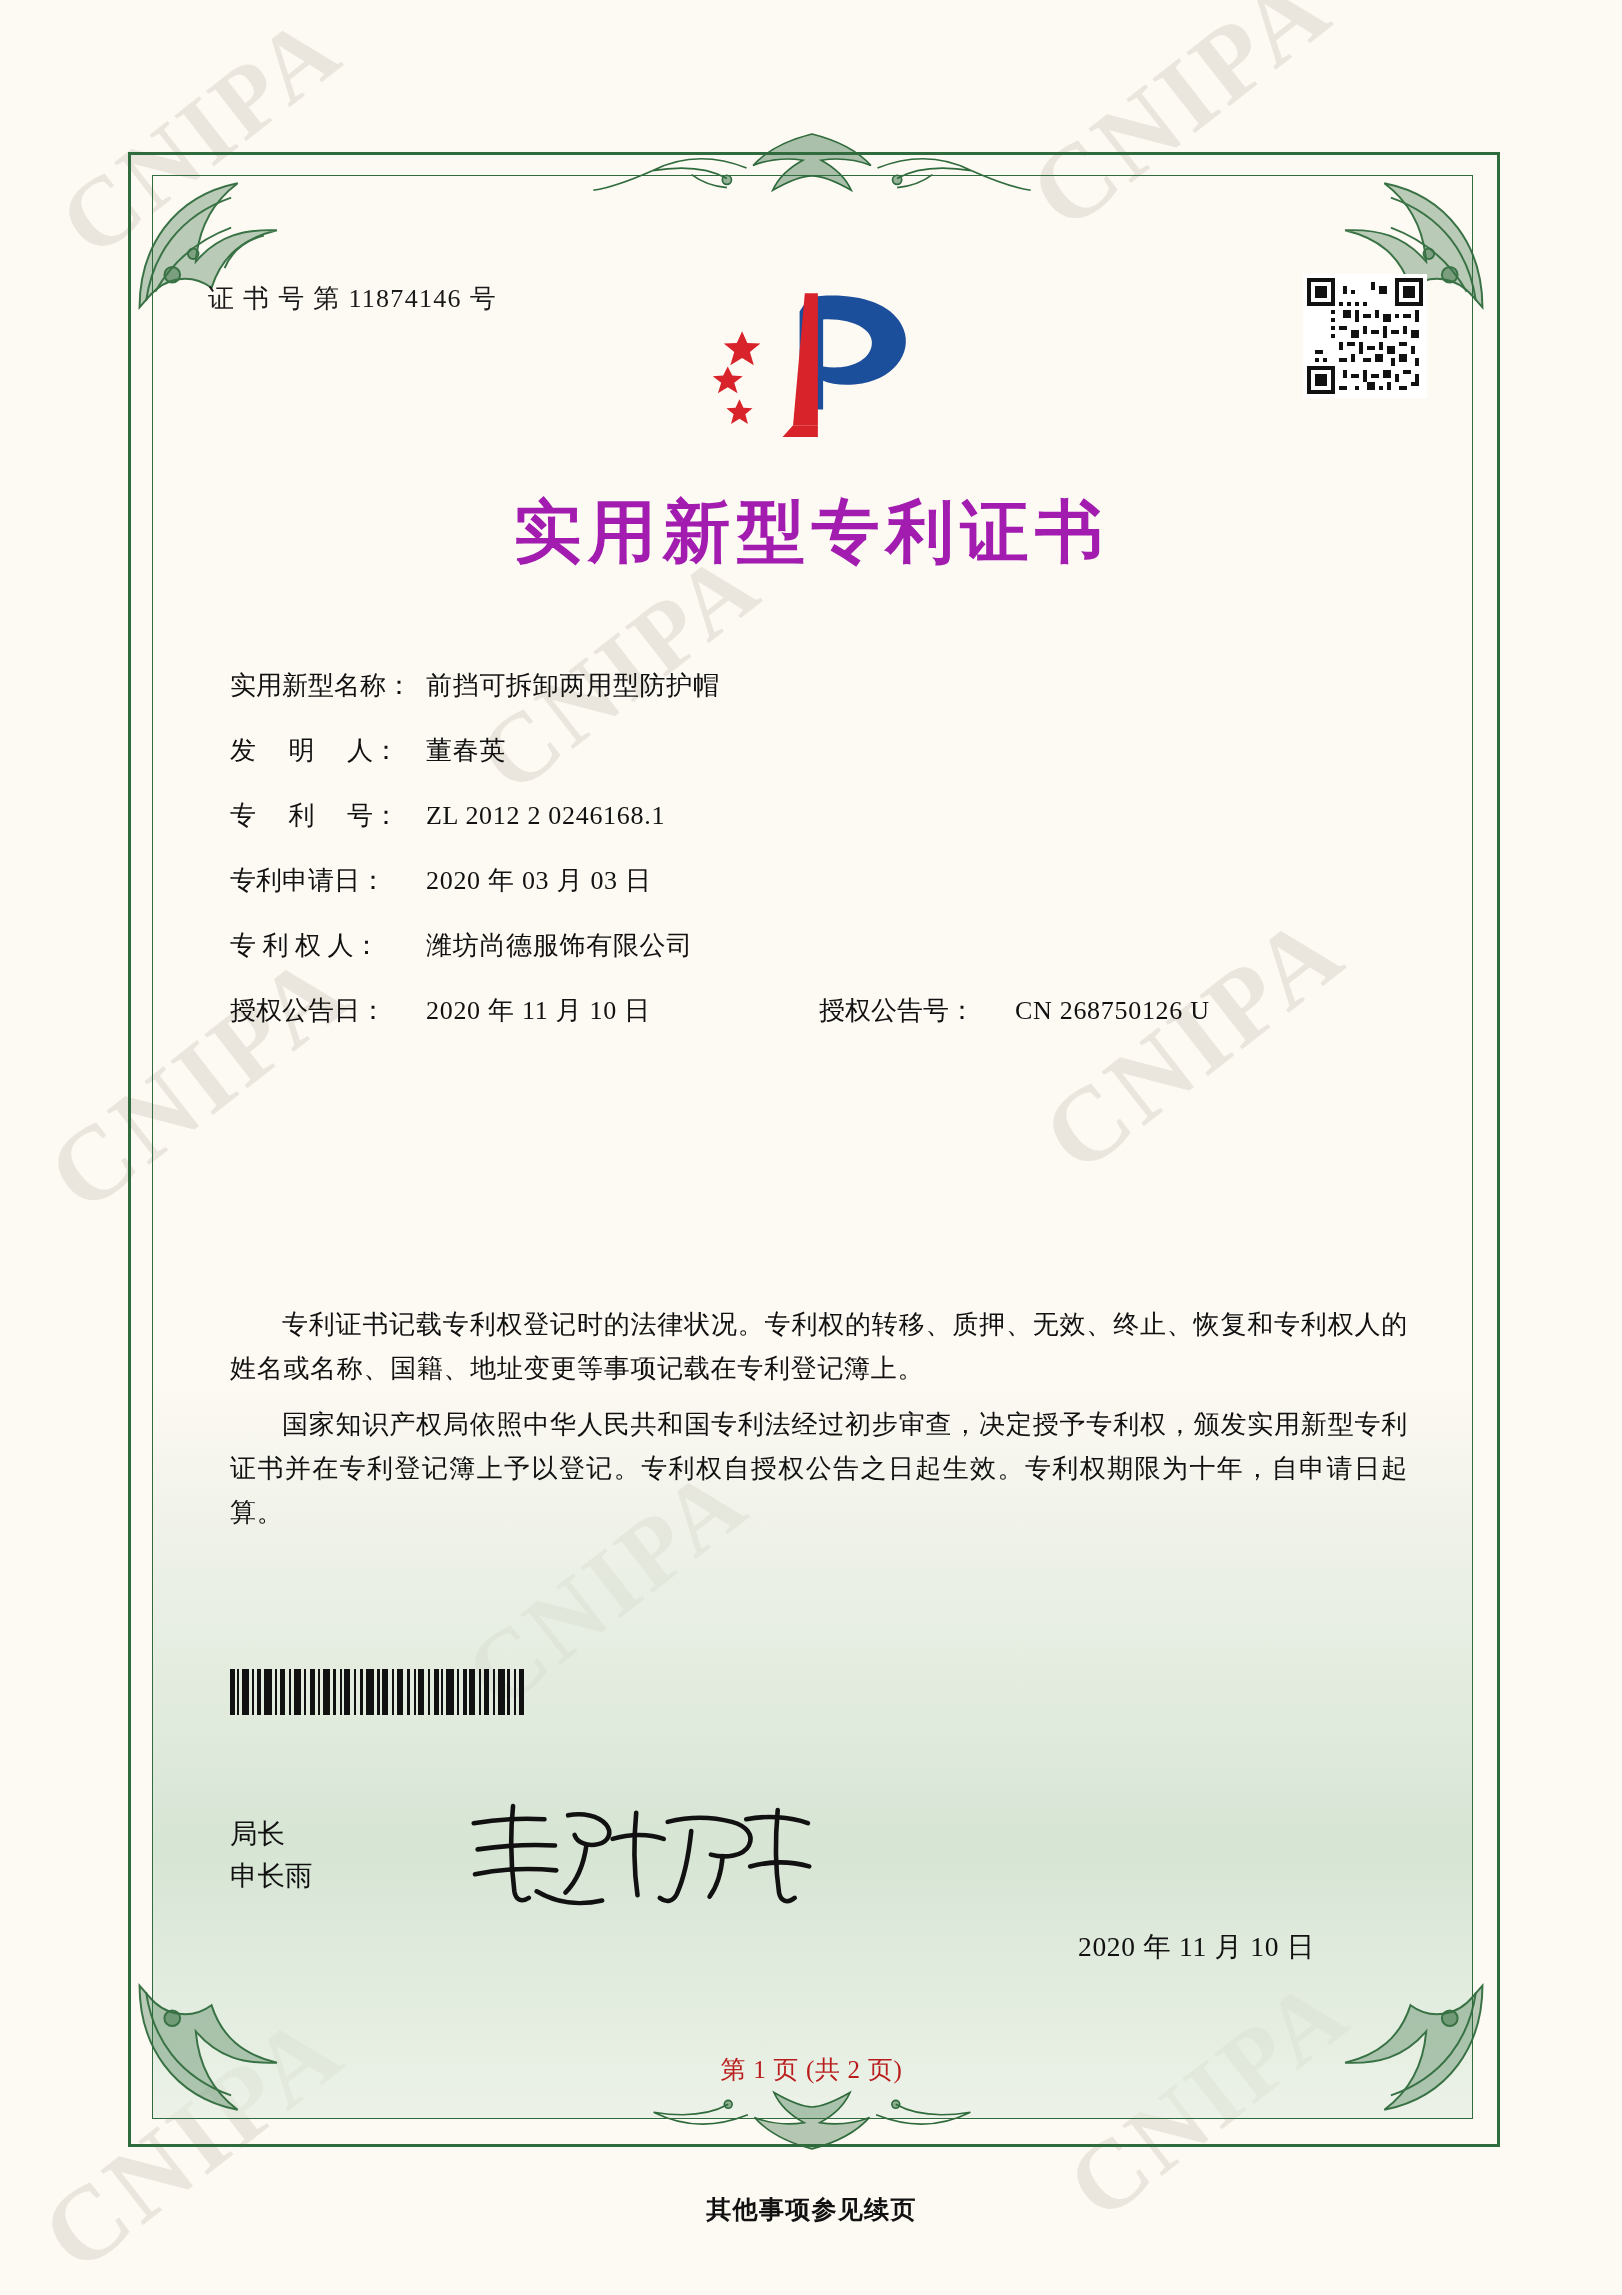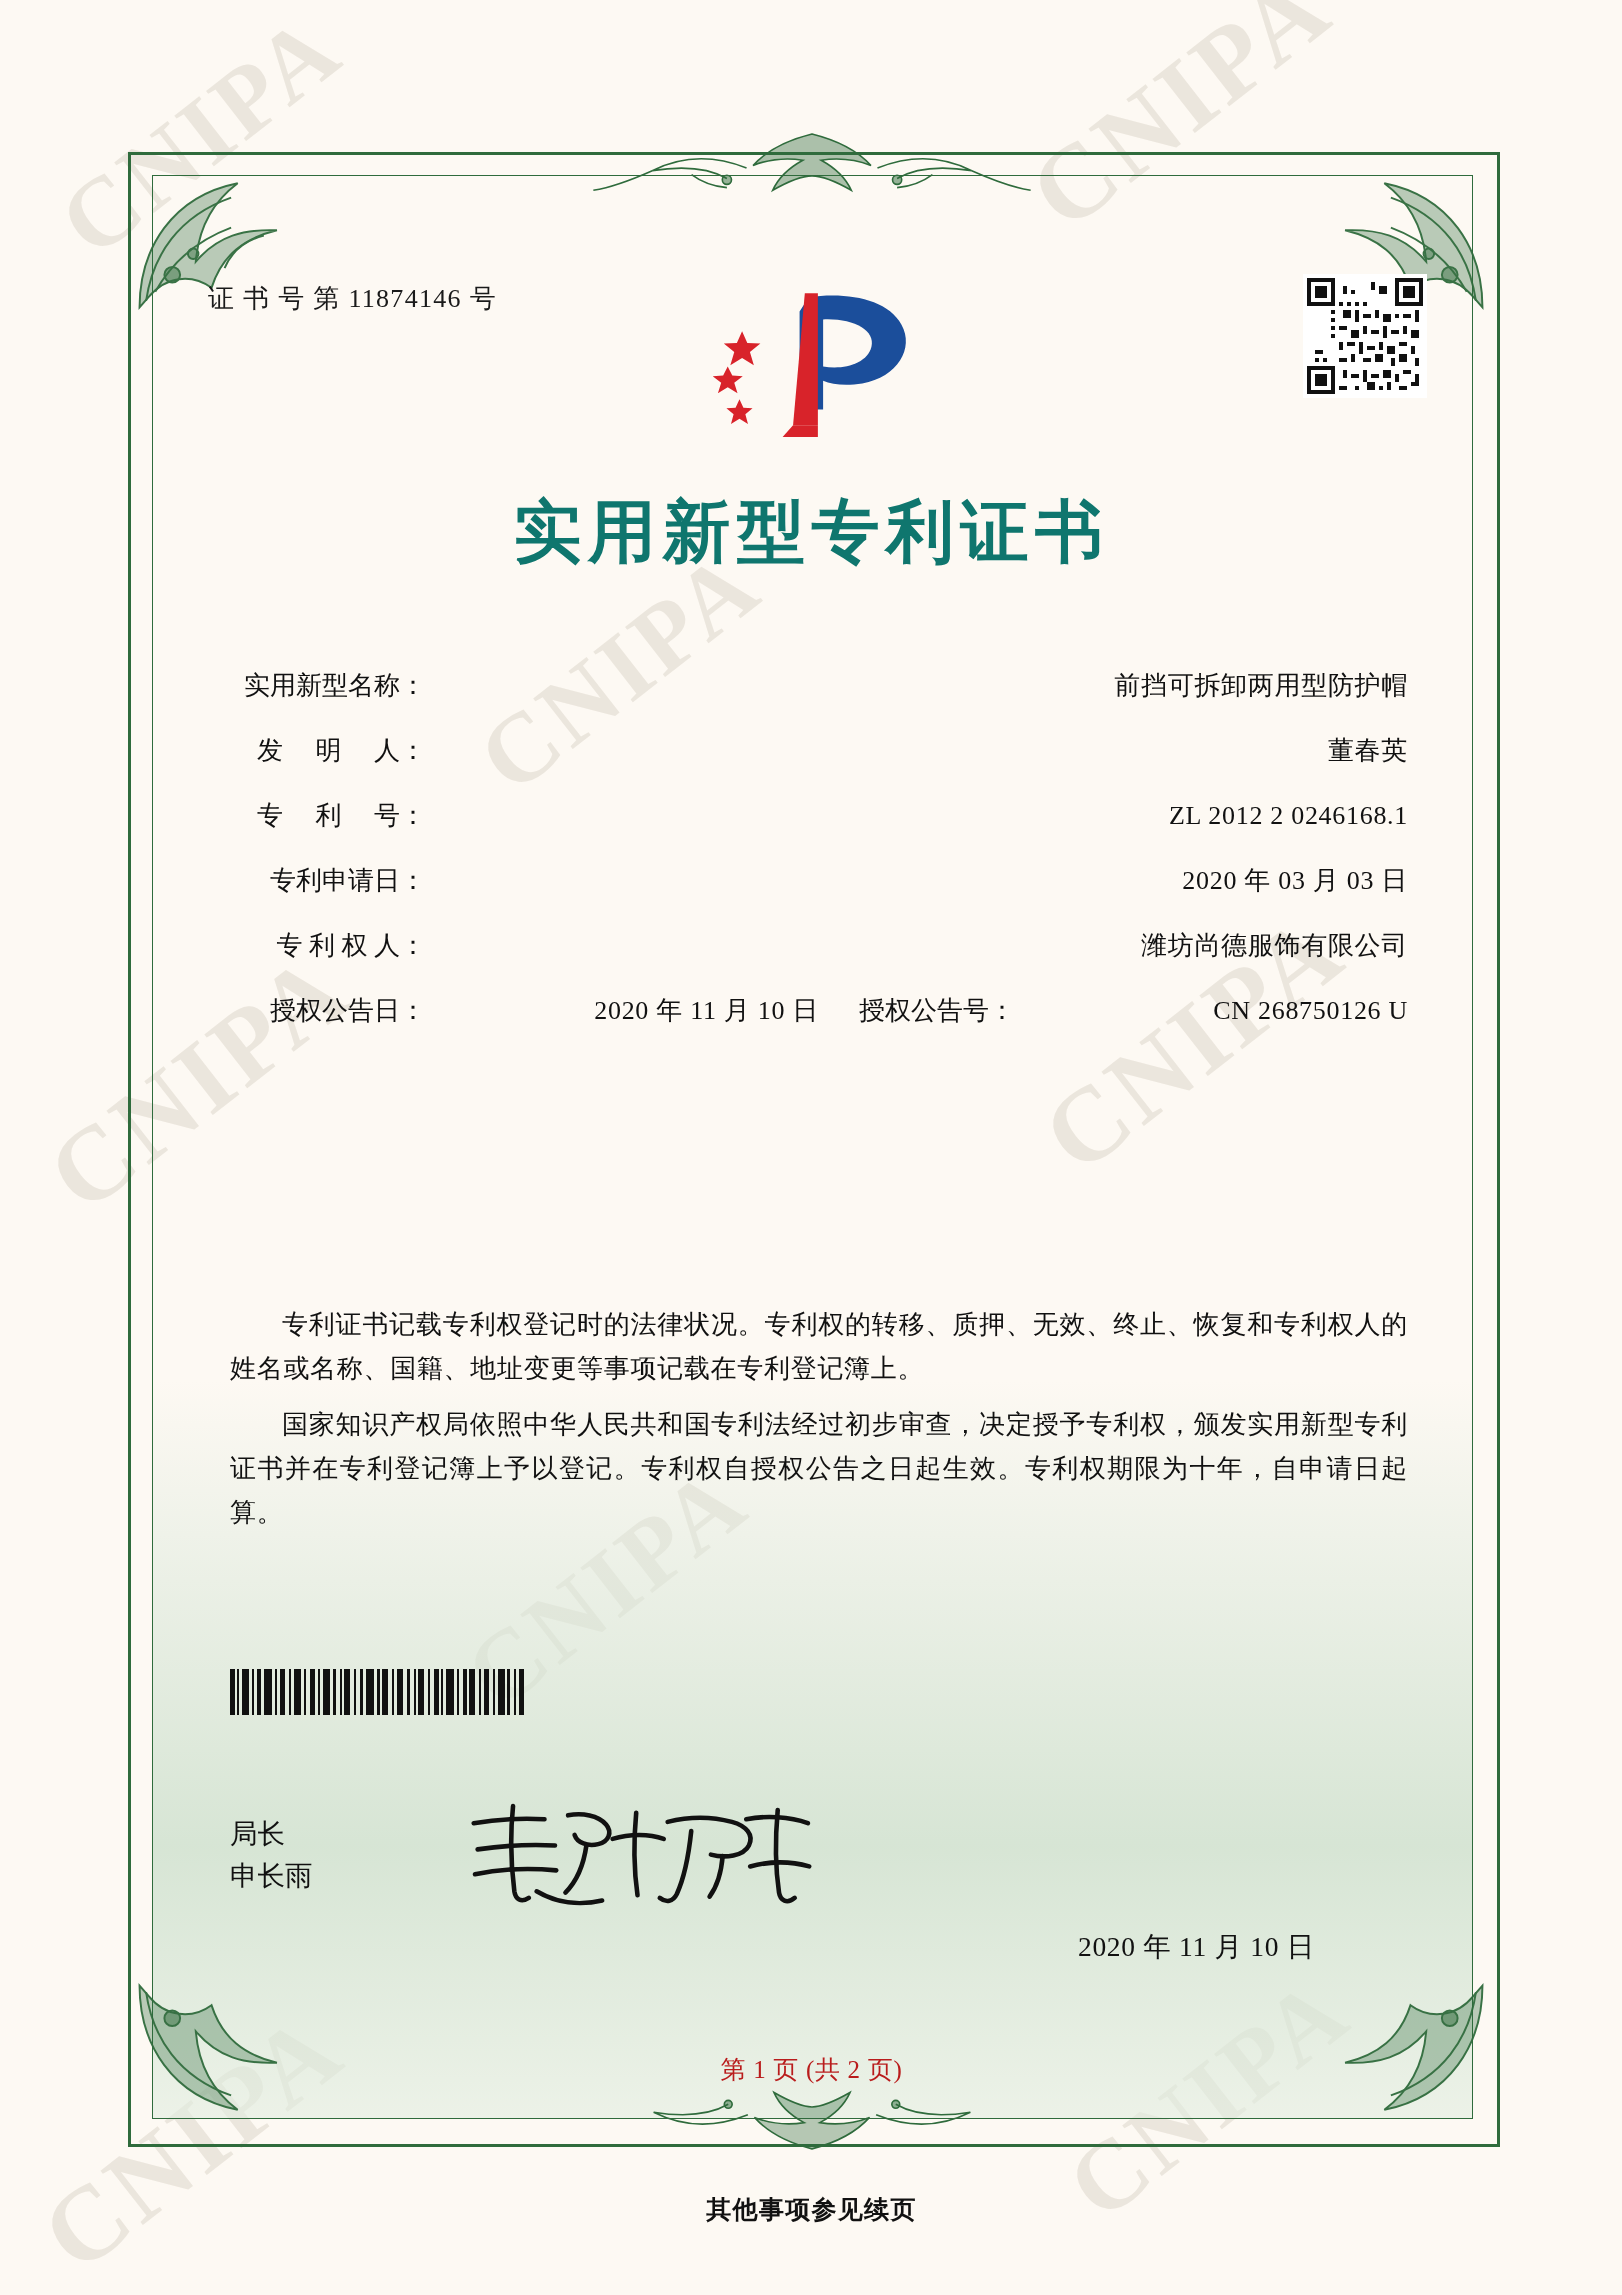--- a/index.html
+++ b/index.html
@@ -140,33 +140,32 @@
 
   .title {
     position: absolute;
     left: 0;
     right: 0;
     top: 487px;
     text-align: center;
     font-size: 68px;
     font-weight: bold;
     letter-spacing: 6.5px;
-    color: #0f766e;
+    color: #a21caf;
     font-family: "Liberation Serif", "DejaVu Serif", serif;
   }
 
   .fields {
     position: absolute;
     left: 230px;
     top: 673px;
     width: 1178px;
     font-size: 26px;
     color: #111;
     line-height: 1.0;
-    text-align: right;
   }
   .field-row {
     display: flex;
     align-items: flex-start;
     margin-bottom: 39px;
   }
   .f-label {
     width: 196px;
     flex: 0 0 196px;
     letter-spacing: 0px;

